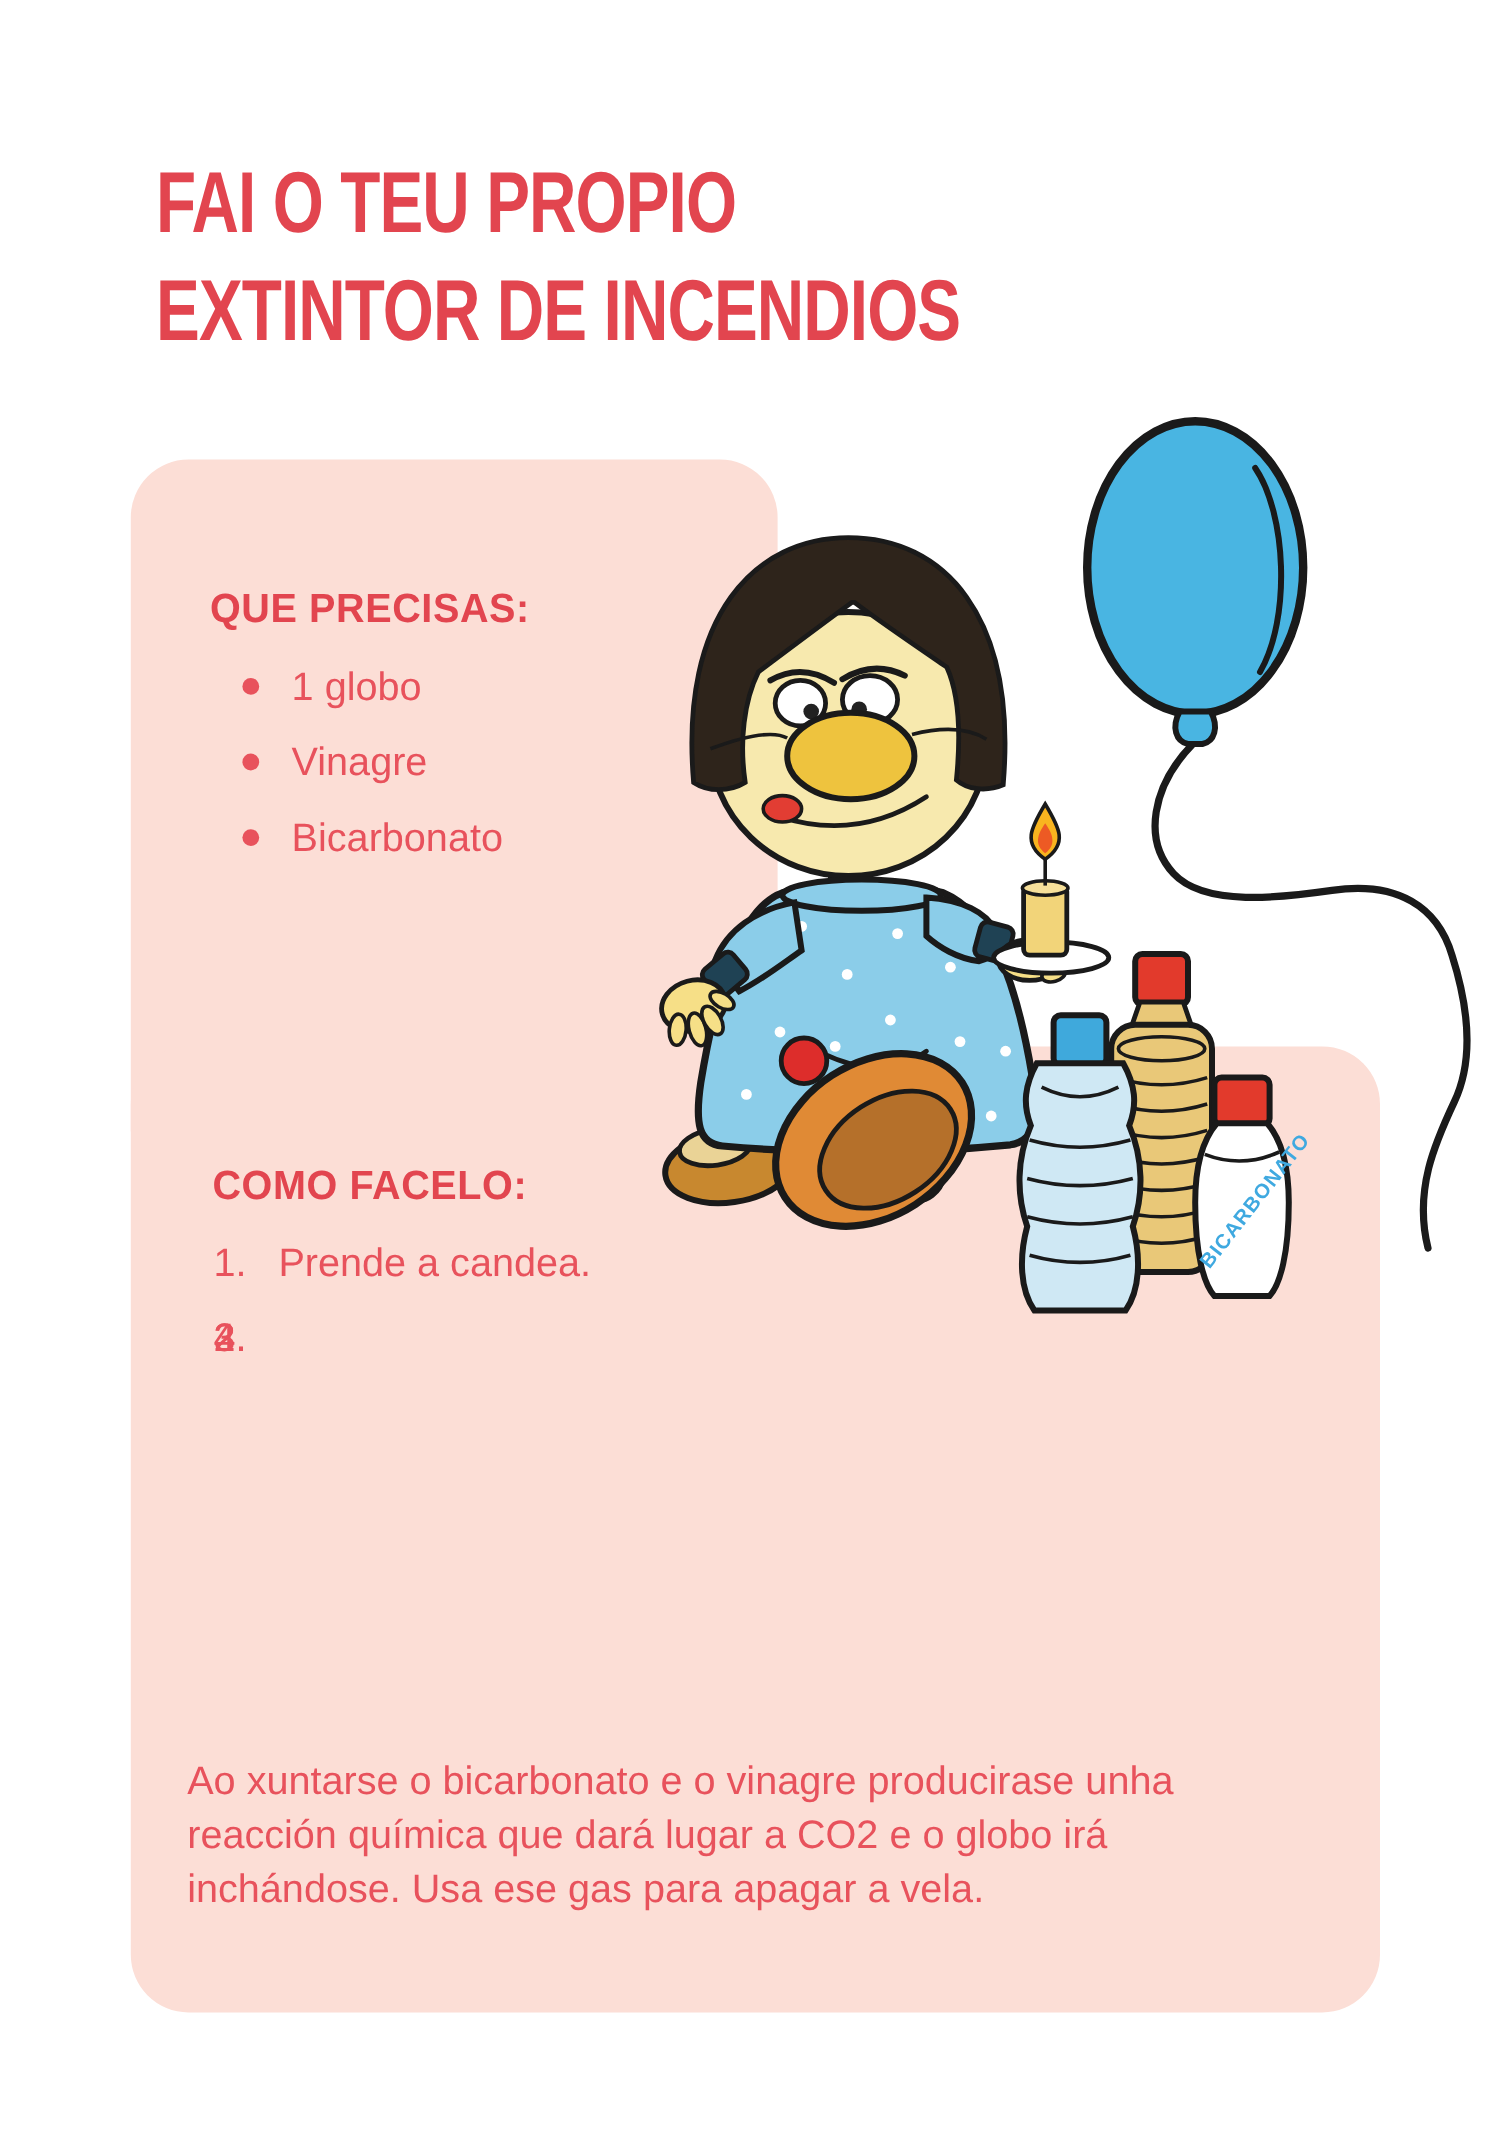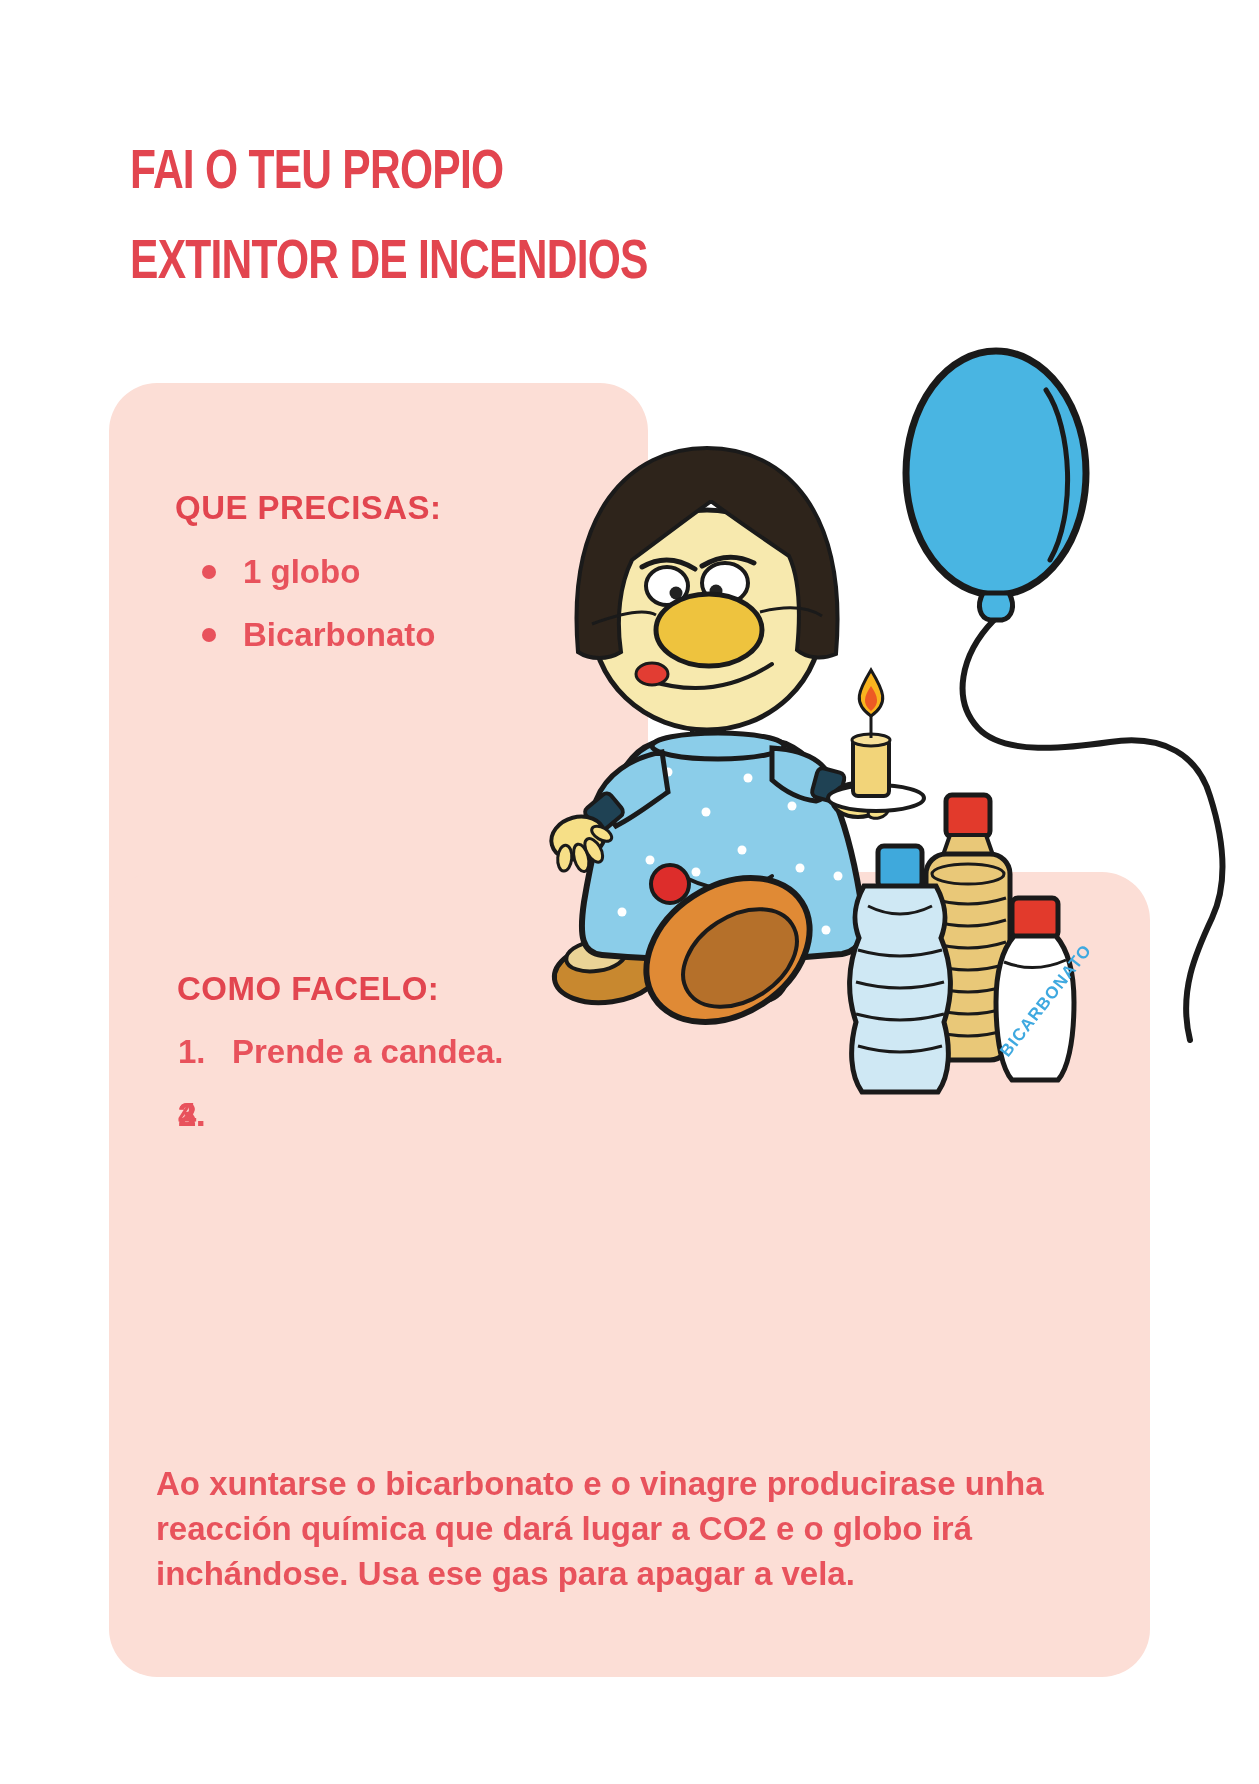--- a/index.html
+++ b/index.html
@@ -13,34 +13,34 @@
     position:absolute;left:109px;top:383px;width:539px;height:560px;
     background:#fcded6;border-radius:48px 48px 0 0;
   }
   .panel-band{
     position:absolute;left:109px;top:872px;width:1041px;height:805px;
     background:#fcded6;border-radius:48px;
   }
   
   .title{
     position:absolute;left:130px;top:124px;
-    color:#e2454f;font-weight:bold;font-size:56px;line-height:90px;
+    color:#e2454f;font-weight:bold;font-size:72px;line-height:90px;
     letter-spacing:-1px;white-space:nowrap;
   }
   .title .tline{display:block;transform:scaleX(0.76);transform-origin:left top;}
   
   .sec-heading{
     position:absolute;color:#e2454f;font-weight:bold;font-size:34px;
     line-height:40px;letter-spacing:0.5px;white-space:nowrap;
     transform:scaleX(0.97);transform-origin:left top;
   }
   #materials-heading{left:175px;top:487px;}
   #steps-heading{left:177px;top:968px;}
   
-  .bodytext{color:#e8525c;font-weight:bold;font-size:33px;line-height:45px;}
+  .bodytext{color:#e8525c;font-weight:normal;font-size:33px;line-height:45px;}
   ul.materials{
     position:absolute;left:202px;top:549px;margin:0;padding:0;list-style:none;width:430px;
   }
   ul.materials li{position:relative;padding-left:41px;margin:0 0 18px 0;white-space:pre-line;}
   ul.materials li .dot{
     position:absolute;left:0;top:16px;width:14px;height:14px;border-radius:50%;
     background:#e8525c;
   }
   ol.steps{
     position:absolute;left:178px;top:1029px;margin:0;padding:0;list-style:none;width:960px;
@@ -60,20 +60,21 @@
 <div class="panel-band"></div>
 
 <div class="title">
   <span class="tline">FAI O TEU PROPIO</span>
   <span class="tline">EXTINTOR DE INCENDIOS</span>
 </div>
 
 <div class="sec-heading" id="materials-heading">QUE PRECISAS:</div>
 <ul class="materials bodytext">
   <li><span class="dot"></span><span>1 globo</span></li>
+  <li><span class="dot"></span><span>Vinagre</span></li>
   <li><span class="dot"></span><span>Bicarbonato</span></li>
 </ul>
 
 <div class="sec-heading" id="steps-heading">COMO FACELO:</div>
 <ol class="steps bodytext">
   <li><span class="num">1.</span><span>Prende a candea.</span></li>
   <li><span class="num">2.</span></li>
   <li><span class="num">3.</span></li>
   <li><span class="num">4.</span></li>
 </ol>

